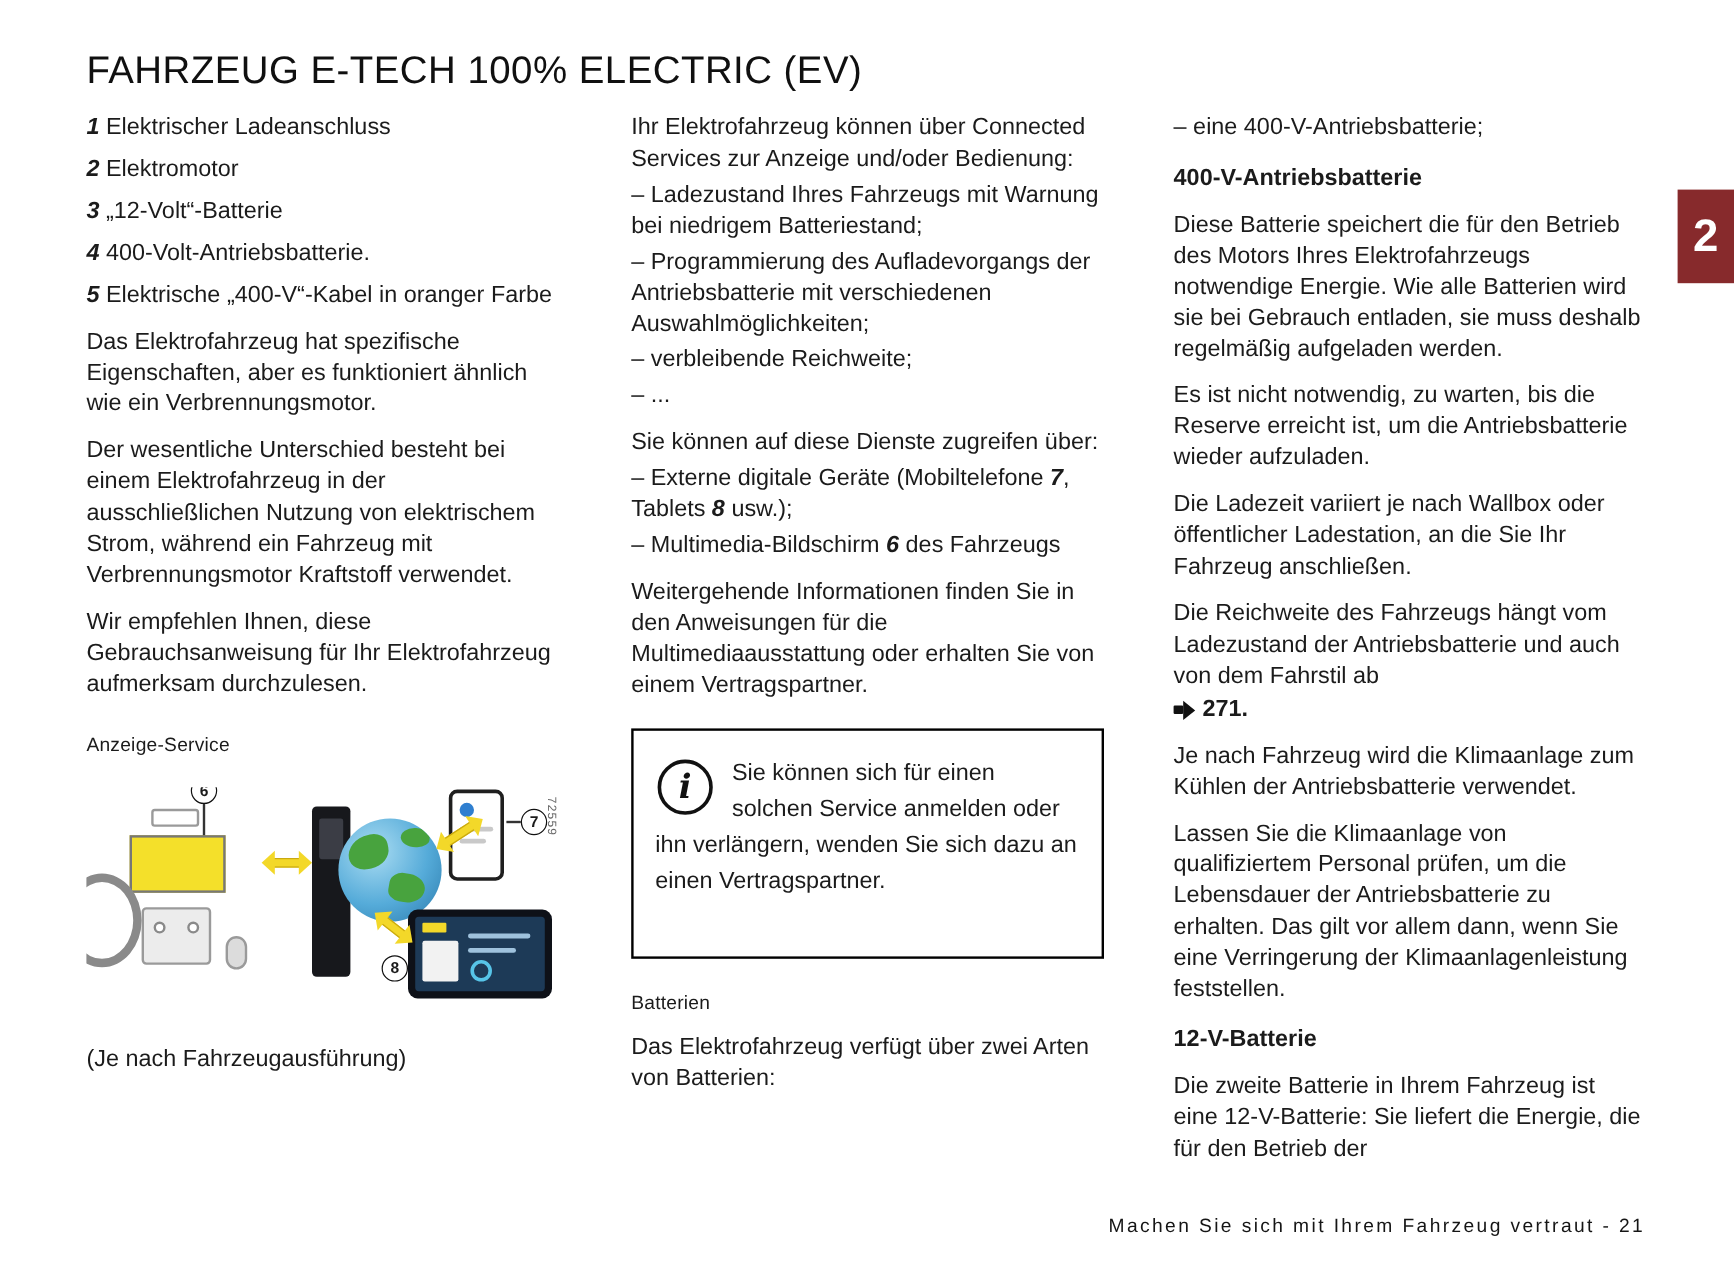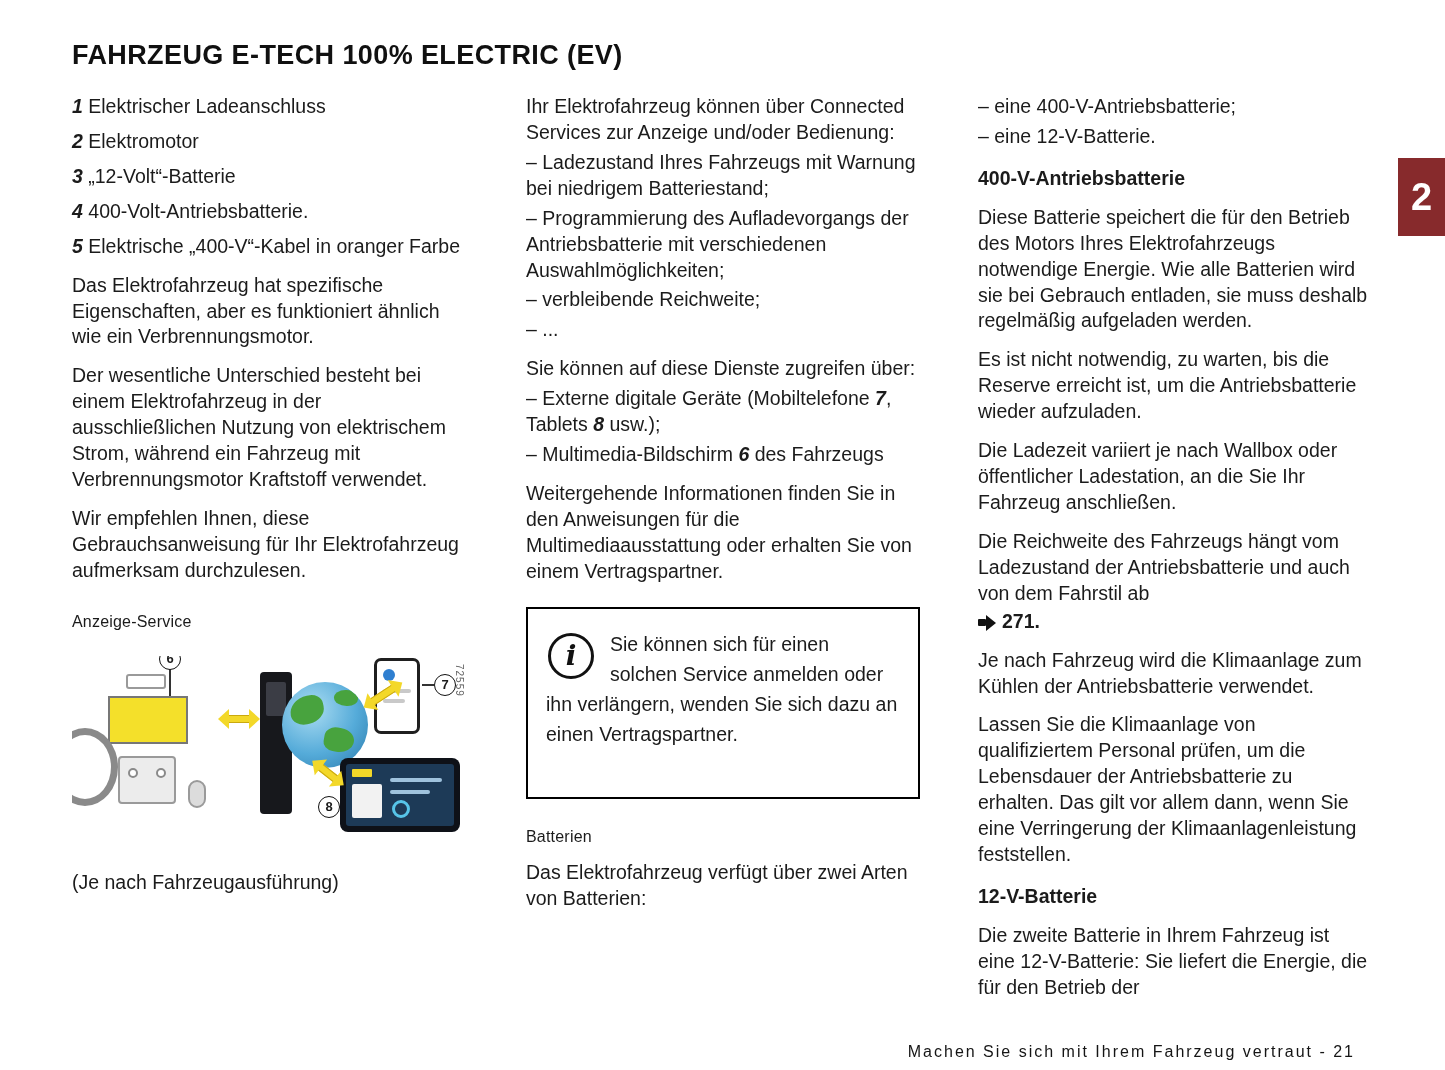--- a/index.html
+++ b/index.html
@@ -2,21 +2,21 @@
 <html><head>
 <meta charset="utf-8">
 <style>
   *{margin:0;padding:0;box-sizing:border-box}
   html,body{width:1445px;height:1070px}
   body{
     position:relative;background:#ffffff;color:#1b1b1b;overflow:hidden;
     font-family:"Liberation Sans","DejaVu Sans",sans-serif;
   }
   .page-title{
-    position:absolute;left:72px;top:40px;font-size:27px;font-weight:bold;
+    position:absolute;left:72px;top:40px;font-size:32px;font-weight:normal;
     letter-spacing:.4px;color:#101010;
   }
   .col{position:absolute;top:94px;width:394px;font-size:19.5px;line-height:1.33}
   #col-left{left:72px}
   #col-mid{left:526px}
   #col-right{left:978px;width:392px}
 
   .nitem{margin-bottom:9px}
   .bi{font-weight:bold;font-style:italic}
   .para{margin-top:13px}
@@ -89,21 +89,21 @@
   .jarrow .stem{display:inline-block;width:8px;height:7px;background:#111;vertical-align:middle;border-radius:1px}
   .jarrow .head{display:inline-block;width:0;height:0;border:8px solid transparent;border-left:10px solid #111;border-right:0;vertical-align:middle}
 
   
   .chapter-tab{
     position:absolute;right:0;top:158px;width:47px;height:78px;background:#872a2c;
     display:flex;align-items:center;justify-content:center;color:#fff;font-size:38px;font-weight:bold;
   }
 
   .footer{
-    position:absolute;right:90px;top:1014px;font-size:16px;letter-spacing:2px;color:#151515;margin-top:29px;
+    position:absolute;right:74px;top:1014px;font-size:16px;letter-spacing:2px;color:#151515;
   }
 </style>
 </head>
 <body>
 
 <h1 class="page-title">FAHRZEUG E-TECH 100% ELECTRIC (EV)</h1>
 
 <div class="col" id="col-left">
   <p class="nitem"><b class="bi">1</b> <span>Elektrischer Ladeanschluss</span></p>
   <p class="nitem"><b class="bi">2</b> <span>Elektromotor</span></p>
@@ -200,21 +200,20 @@
     <span class="info-icon">i</span>
     <span>Sie können sich für einen solchen Service anmelden oder ihn verlängern, wenden Sie sich dazu an einen Vertragspartner.</span>
   </div>
 
   <h2 class="section-heading">Batterien</h2>
   <p class="para">Das Elektrofahrzeug verfügt über zwei Arten von Batterien:</p>
 </div>
 
 <div class="col" id="col-right">
   <p class="li" style="margin-top:0">– eine 400-V-Antriebsbatterie;</p>
-  <p class="li">– eine 12-V-Batterie.</p>
 
   <p class="subhead">400-V-Antriebsbatterie</p>
   <p class="para">Diese Batterie speichert die für den Betrieb des Motors Ihres Elektrofahrzeugs notwendige Energie. Wie alle Batterien wird sie bei Gebrauch entladen, sie muss deshalb regelmäßig aufgeladen werden.</p>
   <p class="para">Es ist nicht notwendig, zu warten, bis die Reserve erreicht ist, um die Antriebsbatterie wieder aufzuladen.</p>
   <p class="para">Die Ladezeit variiert je nach Wallbox oder öffentlicher Ladestation, an die Sie Ihr Fahrzeug anschließen.</p>
   <p class="para">
     <span>Die Reichweite des Fahrzeugs hängt vom Ladezustand der Antriebsbatterie und auch von dem Fahrstil ab</span><br>
     <span class="refline"><span class="jarrow"><span class="stem"></span><span class="head"></span></span><b>271.</b></span>
   </p>
   <p class="para">Je nach Fahrzeug wird die Klimaanlage zum Kühlen der Antriebsbatterie verwendet.</p>

